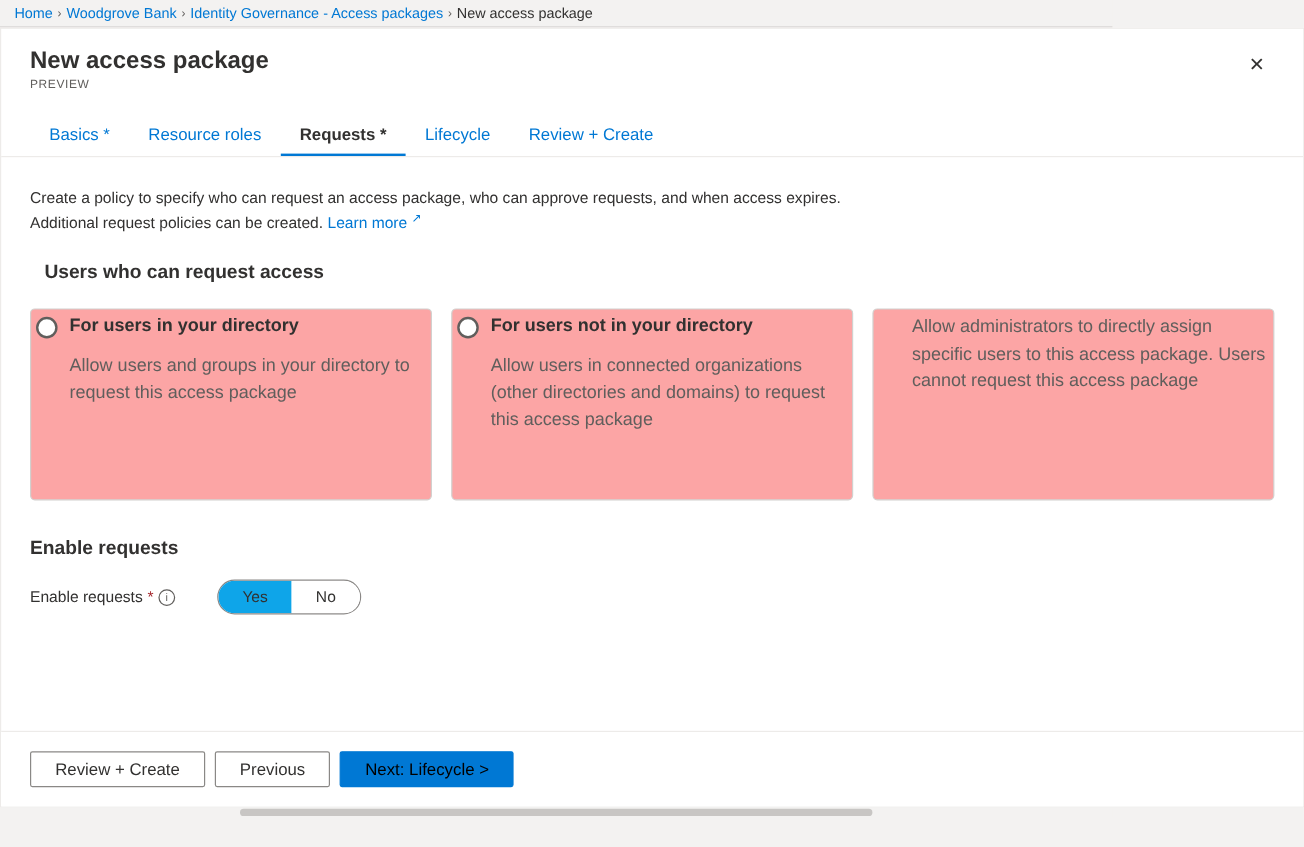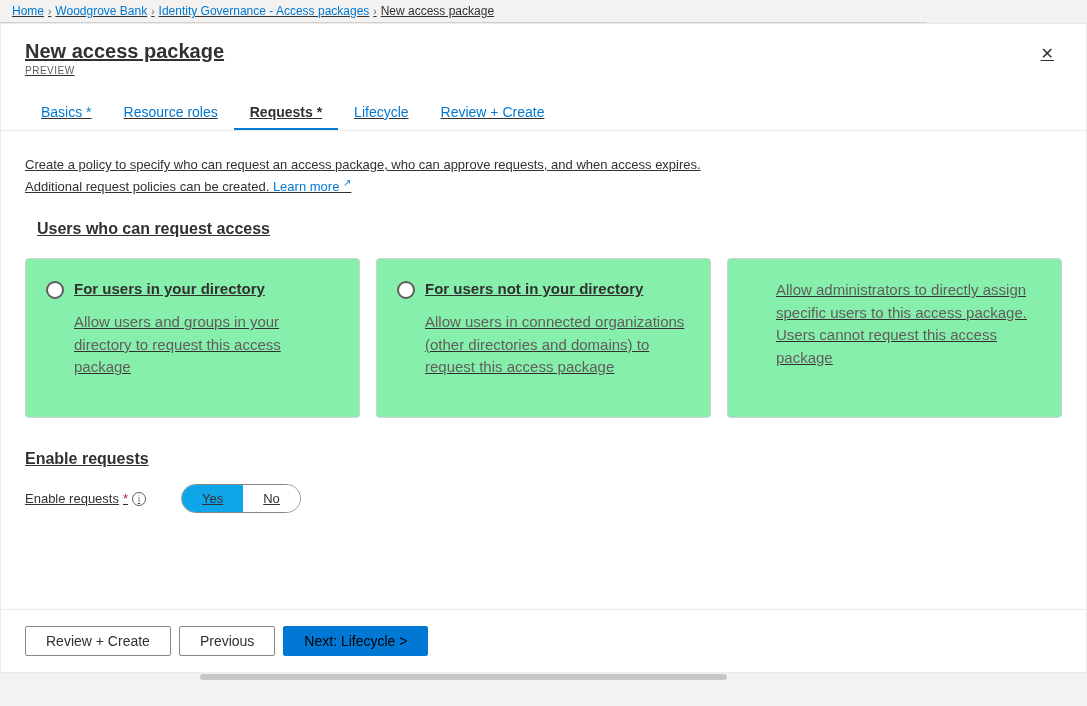--- a/index.html
+++ b/index.html
@@ -132,23 +132,23 @@
     .option-cards {
       display: flex;
       gap: 16px;
       margin-bottom: 32px;
     }
 
     .option-card {
       flex: 1;
       border: 1px solid #d2d0ce;
       border-radius: 4px;
-      padding: 20px;
-      cursor: pointer;
-      background: #86efac;
+      padding: 4px;
+      cursor: pointer;
+      background: #fca5a5;
       position: relative;
       min-height: 160px;
     }
 
     .option-card-header {
       display: flex;
       align-items: flex-start;
       gap: 10px;
       margin-bottom: 12px;
     }
@@ -288,21 +288,21 @@
     .scrollbar-track {
       flex: 1;
       height: 6px;
       background: #c8c6c4;
       border-radius: 3px;
     }
   </style>
 </head>
 <body>
 
-<div style="width:927px; background:#f3f2f1;text-decoration:underline;">
+<div style="width:927px; background:#f3f2f1;">
 
   <div class="browser-chrome">
     <nav class="breadcrumb">
       <a href="#">Home</a>
       <span class="separator">›</span>
       <a href="#">Woodgrove Bank</a>
       <span class="separator">›</span>
       <a href="#">Identity Governance - Access packages</a>
       <span class="separator">›</span>
       <span class="current">New access package</span>

